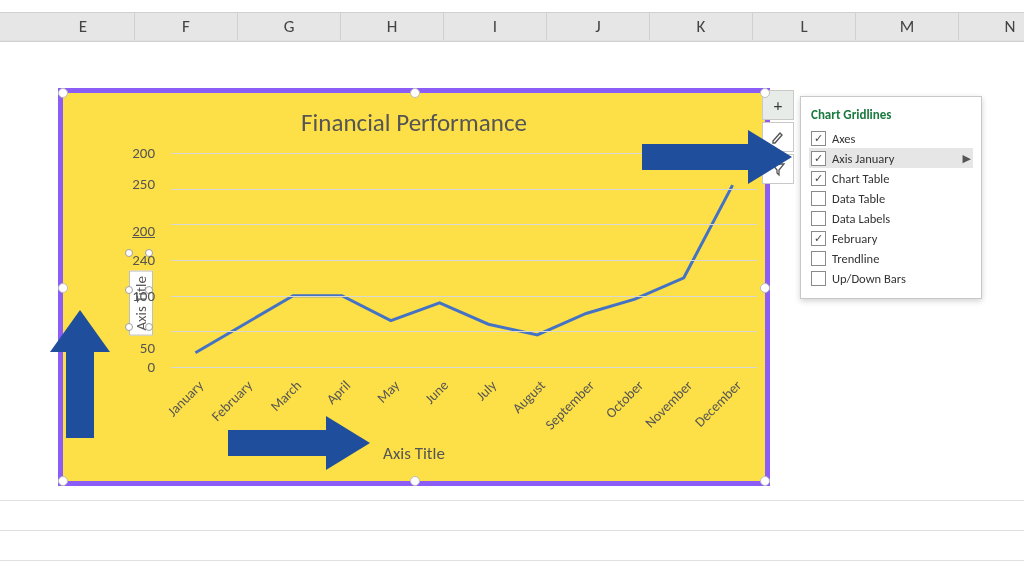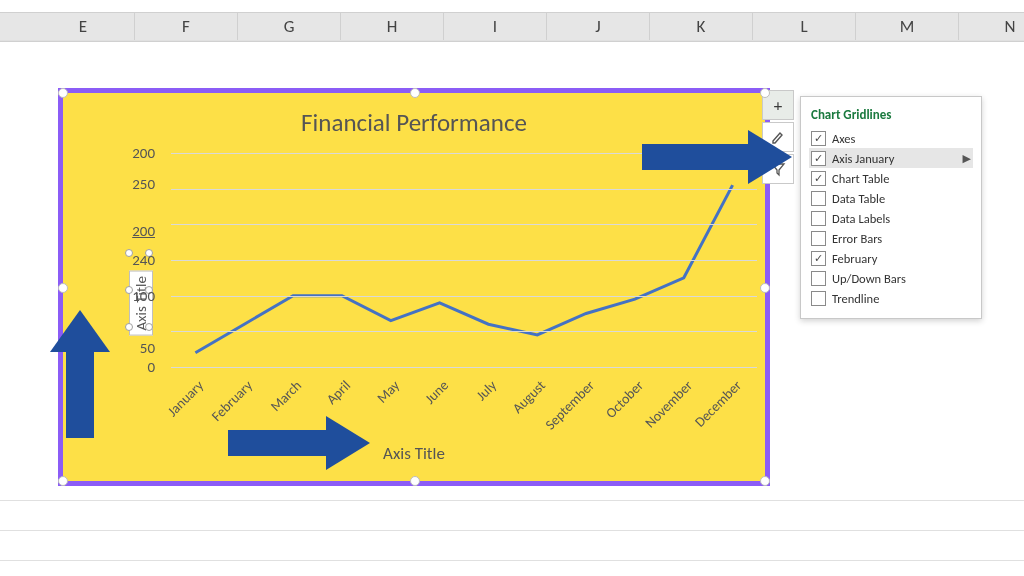--- a/index.html
+++ b/index.html
@@ -149,34 +149,30 @@
         </div>
         <div class="fly-row">
           <span class="chk"></span>
           <span>Data Table</span>
         </div>
         <div class="fly-row">
           <span class="chk"></span>
           <span>Data Labels</span>
         </div>
         <div class="fly-row">
-          <span class="chk"></span>
-          <span>Error Bars</span>
-        </div>
-        <div class="fly-row">
           <span class="chk">✓</span>
           <span>February</span>
         </div>
         <div class="fly-row">
           <span class="chk"></span>
-          <span>Up/Down Bars</span>
+          <span>Trendline</span>
         </div>
         <div class="fly-row">
           <span class="chk"></span>
-          <span>Trendline</span>
+          <span>Up/Down Bars</span>
         </div>
       </div>
 </div>
 
 <div class="arrow" style="left:50px;top:310px;width:60px;height:130px">
   <div class="head" style="left:0;top:0;border-left:30px solid transparent;border-right:30px solid transparent;border-bottom:42px solid #1f4e9c"></div>
   <div class="shaft" style="left:16px;top:40px;width:28px;height:88px"></div>
 </div>
 
 <div class="arrow" style="left:228px;top:416px;width:150px;height:54px">

